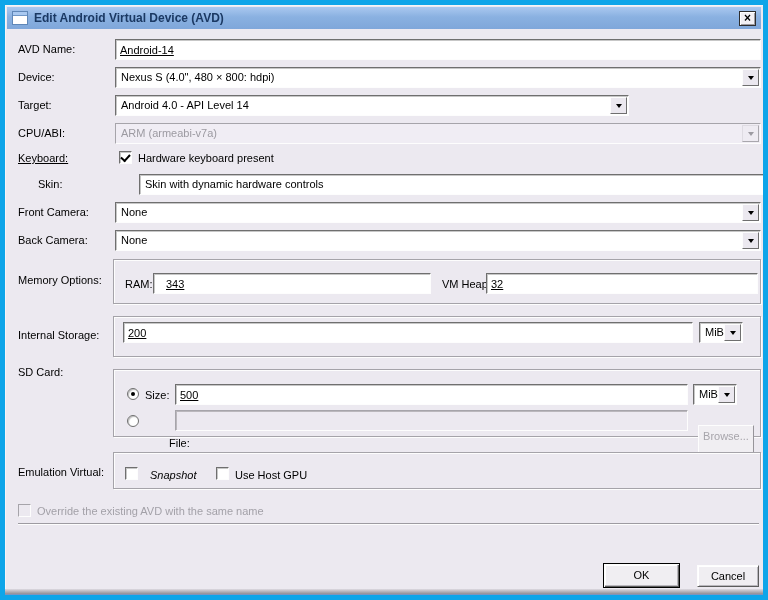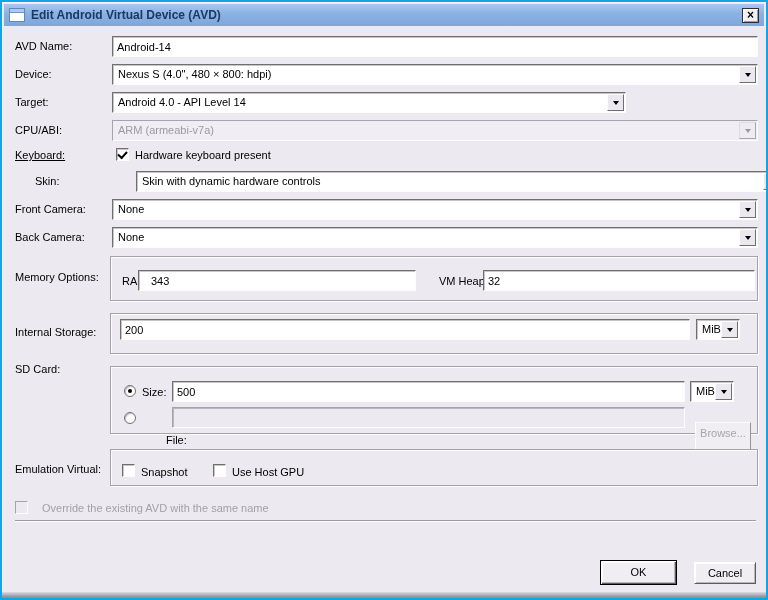--- a/index.html
+++ b/index.html
@@ -1,18 +1,18 @@
 <!DOCTYPE html>
 <html><head>
 <meta charset="utf-8">
 <style>
   html,body { margin:0; padding:0; background:#ffffff; font-family:"Liberation Sans", sans-serif; }
   .window {
     position:relative; width:768px; height:600px; box-sizing:border-box;
-    background:#ece9f0; border:2px solid #0ea5e9; overflow:hidden;
+    background:#ece9f0; border:5px solid #0ea5e9; overflow:hidden;
     box-shadow: inset 1px 1px 0 #f6f4f8;
   }
   .frame-bottom {
     position:absolute; left:0; right:0; bottom:0; height:5px;
     background:linear-gradient(180deg,#dddae1,#928f96);
     border-bottom:1px solid #7e95bd;
   }
   .titlebar {
     position:absolute; top:2px; left:2px; right:2px; height:22px;
     background:linear-gradient(180deg,#aac8f0 0%,#8ab1e1 45%,#7fa7da 100%);
@@ -22,27 +22,27 @@
   .title-icon::before { content:""; position:absolute; left:0; right:0; top:0; height:3px; background:#a9c9f1; border-bottom:1px solid #6f97c8; }
   .window-title { font-size:12px; font-weight:bold; color:#1b3963; white-space:nowrap; }
   .close-btn {
     margin-left:auto; width:17px; height:15px; box-sizing:border-box;
     background:#f2f0f4; border:1px solid #2e2e2e;
     box-shadow: inset 1px 1px 0 #ffffff, inset -1px -1px 0 #9d9ba1;
     font-size:12px; font-weight:bold; line-height:12px; text-align:center; color:#000; cursor:default;
   }
   .flabel { position:absolute; left:13px; font-size:11px; color:#000; white-space:nowrap; }
   .slabel { position:absolute; font-size:11px; color:#000; white-space:nowrap; }
-  .disabled-text { color:#a3a1a8;margin-left:8px; }
+  .disabled-text { color:#a3a1a8; }
   .tinput {
     position:absolute; height:21px; box-sizing:border-box; background:#fff;
     border:1px solid; border-color:#6f6f6f #fdfdfd #fdfdfd #6f6f6f;
     box-shadow: inset 1px 1px 0 rgba(70,70,70,0.30);
     font-family:"Liberation Sans", sans-serif; font-size:11px; color:#000;
-    padding:0 4px; outline:none;
+    padding:0 4px; outline:none;text-decoration:underline;
   }
   .tinput:disabled { background:#ece9f0; color:#a3a1a8; border-color:#a6a4aa #fdfdfd #fdfdfd #a6a4aa; }
   .combo {
     position:absolute; height:21px; box-sizing:border-box; background:#fff;
     border:1px solid; border-color:#6f6f6f #fdfdfd #fdfdfd #6f6f6f;
     box-shadow: inset 1px 1px 0 rgba(70,70,70,0.30);
   }
   .combo .val { position:absolute; left:5px; top:3px; font-size:11px; color:#000; white-space:nowrap; }
   .combo .cbtn {
     position:absolute; top:1px; right:1px; bottom:1px; width:17px; box-sizing:border-box;
@@ -149,21 +149,21 @@
   <div class="combo" style="left:110px; top:225px; width:646px;">
     <span class="val">None</span>
     <span class="cbtn">
         <span class="arrow"></span>
       </span>
   </div>
 
   <div class="flabel" style="top:269px;">Memory Options:</div>
   <div class="group" style="left:108px; top:254px; width:648px; height:45px;"></div>
   <div class="slabel" style="left:120px; top:273px;">RAM:</div>
-  <input class="tinput" style="left: 136px; top: 268px; width: 278px; padding-left: 12px;" value="343">
+  <input class="tinput" style="left: 148px; top: 268px; width: 278px; padding-left: 12px;" value="343">
   <div class="slabel" style="left:437px; top:273px;">VM Heap:</div>
   <input class="tinput" style="left: 481px; top: 268px; width: 272px;" value="32">
 
   <div class="flabel" style="top:324px;">Internal Storage:</div>
   <div class="group" style="left:108px; top:311px; width:648px; height:41px;"></div>
   <input class="tinput" style="left: 118px; top: 317px; width: 570px;" value="200">
   <div class="combo" style="left:694px; top:317px; width:44px;">
     <span class="val">MiB</span>
     <span class="cbtn">
         <span class="arrow"></span>
@@ -186,21 +186,21 @@
   </div>
 
   <div class="radio" style="left:122px; top:410px;"></div>
   <div class="slabel" style="left:140px; top:432px;padding-left:24px;">File:</div>
   <input class="tinput" style="left: 170px; top: 405px; width: 513px;" disabled="" value="">
   <div class="btn disabled" style="left:693px; top:420px; width:56px; height:28px; line-height:20px;">Browse...</div>
 
   <div class="flabel" style="top:461px;">Emulation Virtual:</div>
   <div class="group" style="left:108px; top:447px; width:648px; height:37px;"></div>
   <div class="cb" style="left:120px; top:462px;"></div>
-  <div class="slabel" style="left:139px; top:464px;">Snapshot</div>
+  <div class="slabel" style="left:145px; top:464px;font-style:italic;">Snapshot</div>
   <div class="cb" style="left:211px; top:462px;"></div>
   <div class="slabel" style="left:230px; top:464px;">Use Host GPU</div>
 
   <div class="cb disabled" style="left:13px; top:499px;"></div>
   <div class="slabel disabled-text" style="left:32px; top:500px;">Override the existing AVD with the same name</div>
 
   <div class="sep" style="left:13px; top:518px; width:741px;"></div>
 
   <div class="btn default" style="left:598px; top:558px; width:77px; height:25px; line-height:23px;">OK</div>
   <div class="btn" style="left:692px; top:560px; width:62px; height:22px; line-height:20px;">Cancel</div>

